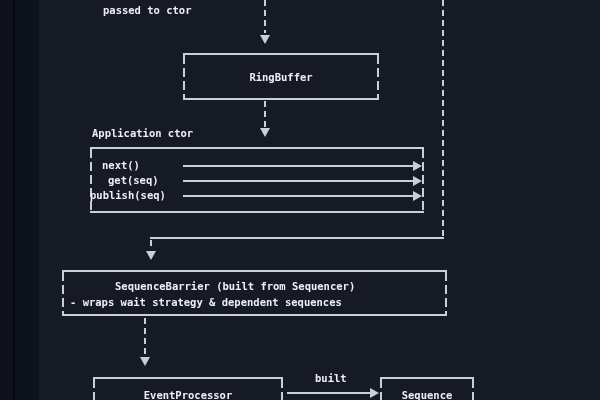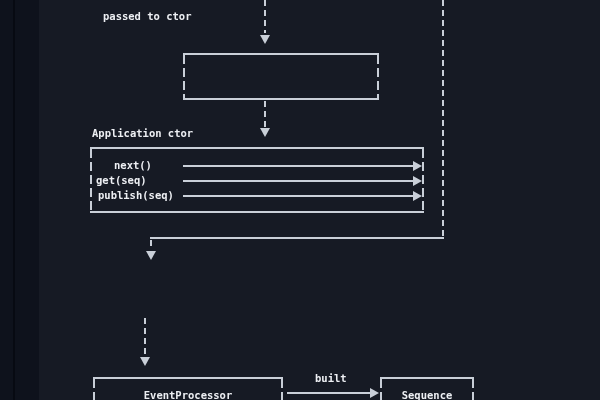--- a/index.html
+++ b/index.html
@@ -32,55 +32,62 @@
 <body>
 
 <div class="stage">
 
   <div class="gutter">
     <div class="gutter-div"></div>
   </div>
 
   <div class="vdash" style="left:264px;top:0;height:33px"></div>
   <div class="tri-down" style="left:260px;top:35px"></div>
-  <div class="label" style="left:103px;top:10px">passed to ctor</div>
+  <div class="label" style="left:103px;top:4px">passed to ctor</div>
 
   <div class="vdash" style="left:442px;top:0;height:237px"></div>
   <div class="hline" style="left:150px;top:237px;width:294px"></div>
   <div class="vdash" style="left:150px;top:240px;height:10px"></div>
   <div class="tri-down" style="left:146px;top:251px"></div>
 
   <div class="box" style="left:183px;top:53px;width:196px;height:43px">
     <div class="edge l"></div>
     <div class="edge r"></div>
     <div class="center-col">
+      <span>RingBuffer</span>
     </div>
   </div>
 
   <div class="vdash" style="left:264px;top:101px;height:26px"></div>
   <div class="tri-down" style="left:260px;top:128px"></div>
   <div class="label" style="left:92px;top:127px">Application ctor</div>
 
   <div class="box" style="left:90px;top:147px;width:334px;height:62px">
     <div class="edge l"></div>
     <div class="edge r"></div>
 
-    <div class="label" style="left:24px;top:10px">next()</div>
+    <div class="label" style="left:12px;top:10px">next()</div>
     <div class="hline" style="left:93px;top:16px;width:230px"></div>
     <div class="tri-right" style="left:323px;top:12px"></div>
 
-    <div class="label" style="left:6px;top:25px">get(seq)</div>
+    <div class="label" style="left:18px;top:25px">get(seq)</div>
     <div class="hline" style="left:93px;top:31px;width:230px"></div>
     <div class="tri-right" style="left:323px;top:27px"></div>
 
-    <div class="label" style="left:8px;top:40px">publish(seq)</div>
+    <div class="label" style="left:0;top:40px">publish(seq)</div>
     <div class="hline" style="left:93px;top:46px;width:230px"></div>
     <div class="tri-right" style="left:323px;top:42px"></div>
   </div>
 
+  <div class="box" style="left:62px;top:270px;width:385px;height:42px">
+    <div class="edge l"></div>
+    <div class="edge r"></div>
+    <div class="label" style="left:53px;top:8px">SequenceBarrier (built from Sequencer)</div>
+    <div class="label" style="left:8px;top:24px">- wraps wait strategy &amp; dependent sequences</div>
+  </div>
 
   <div class="vdash" style="left:144px;top:318px;height:38px"></div>
   <div class="tri-down" style="left:140px;top:357px"></div>
 
   <div class="box open-bottom" style="left:93px;top:377px;width:190px;height:23px">
     <div class="edge l"></div>
     <div class="edge r"></div>
     <div class="label" style="left:0;right:0;top:10px;text-align:center">EventProcessor</div>
   </div>
 

